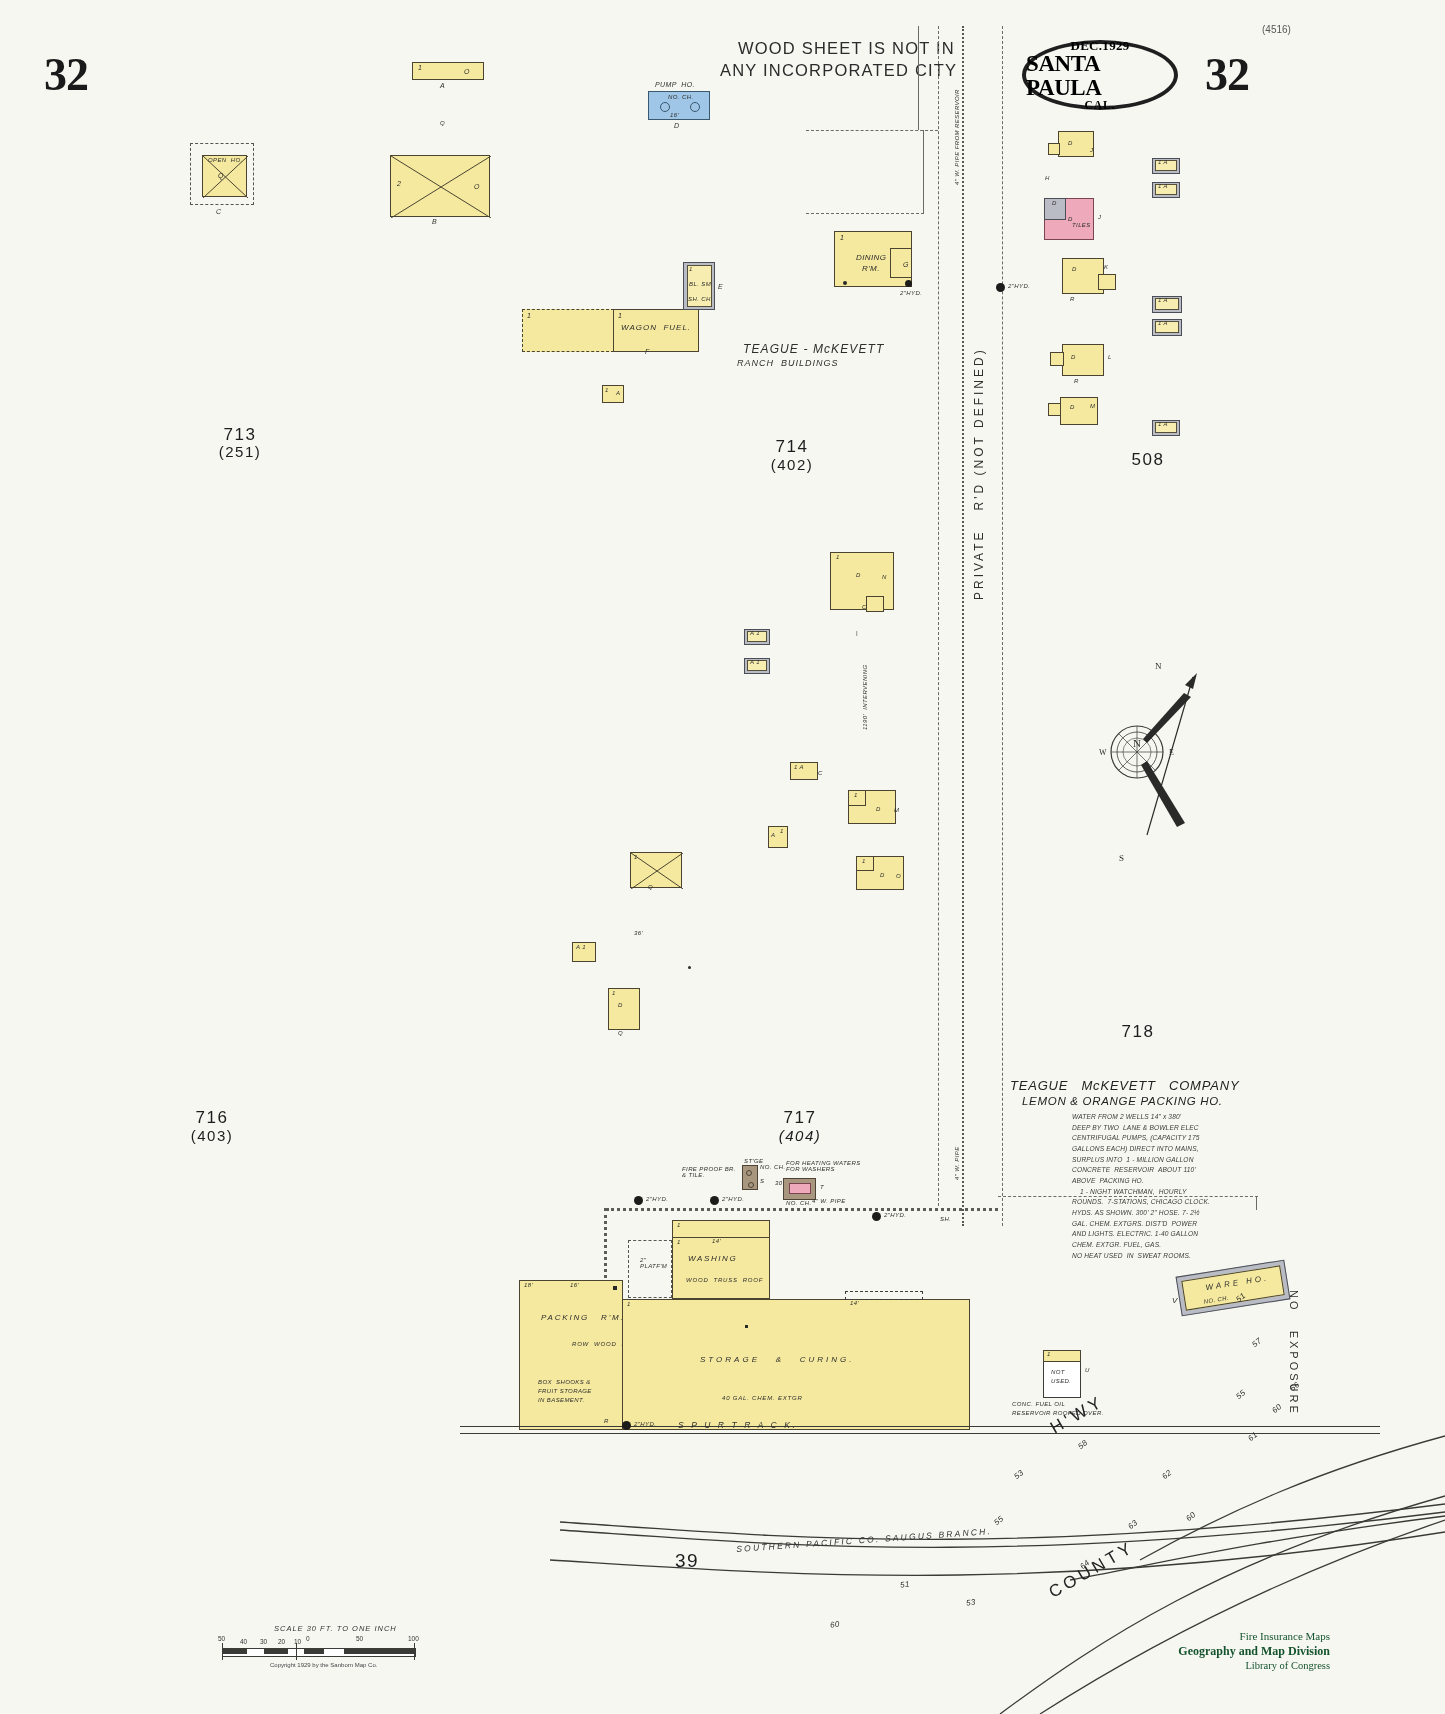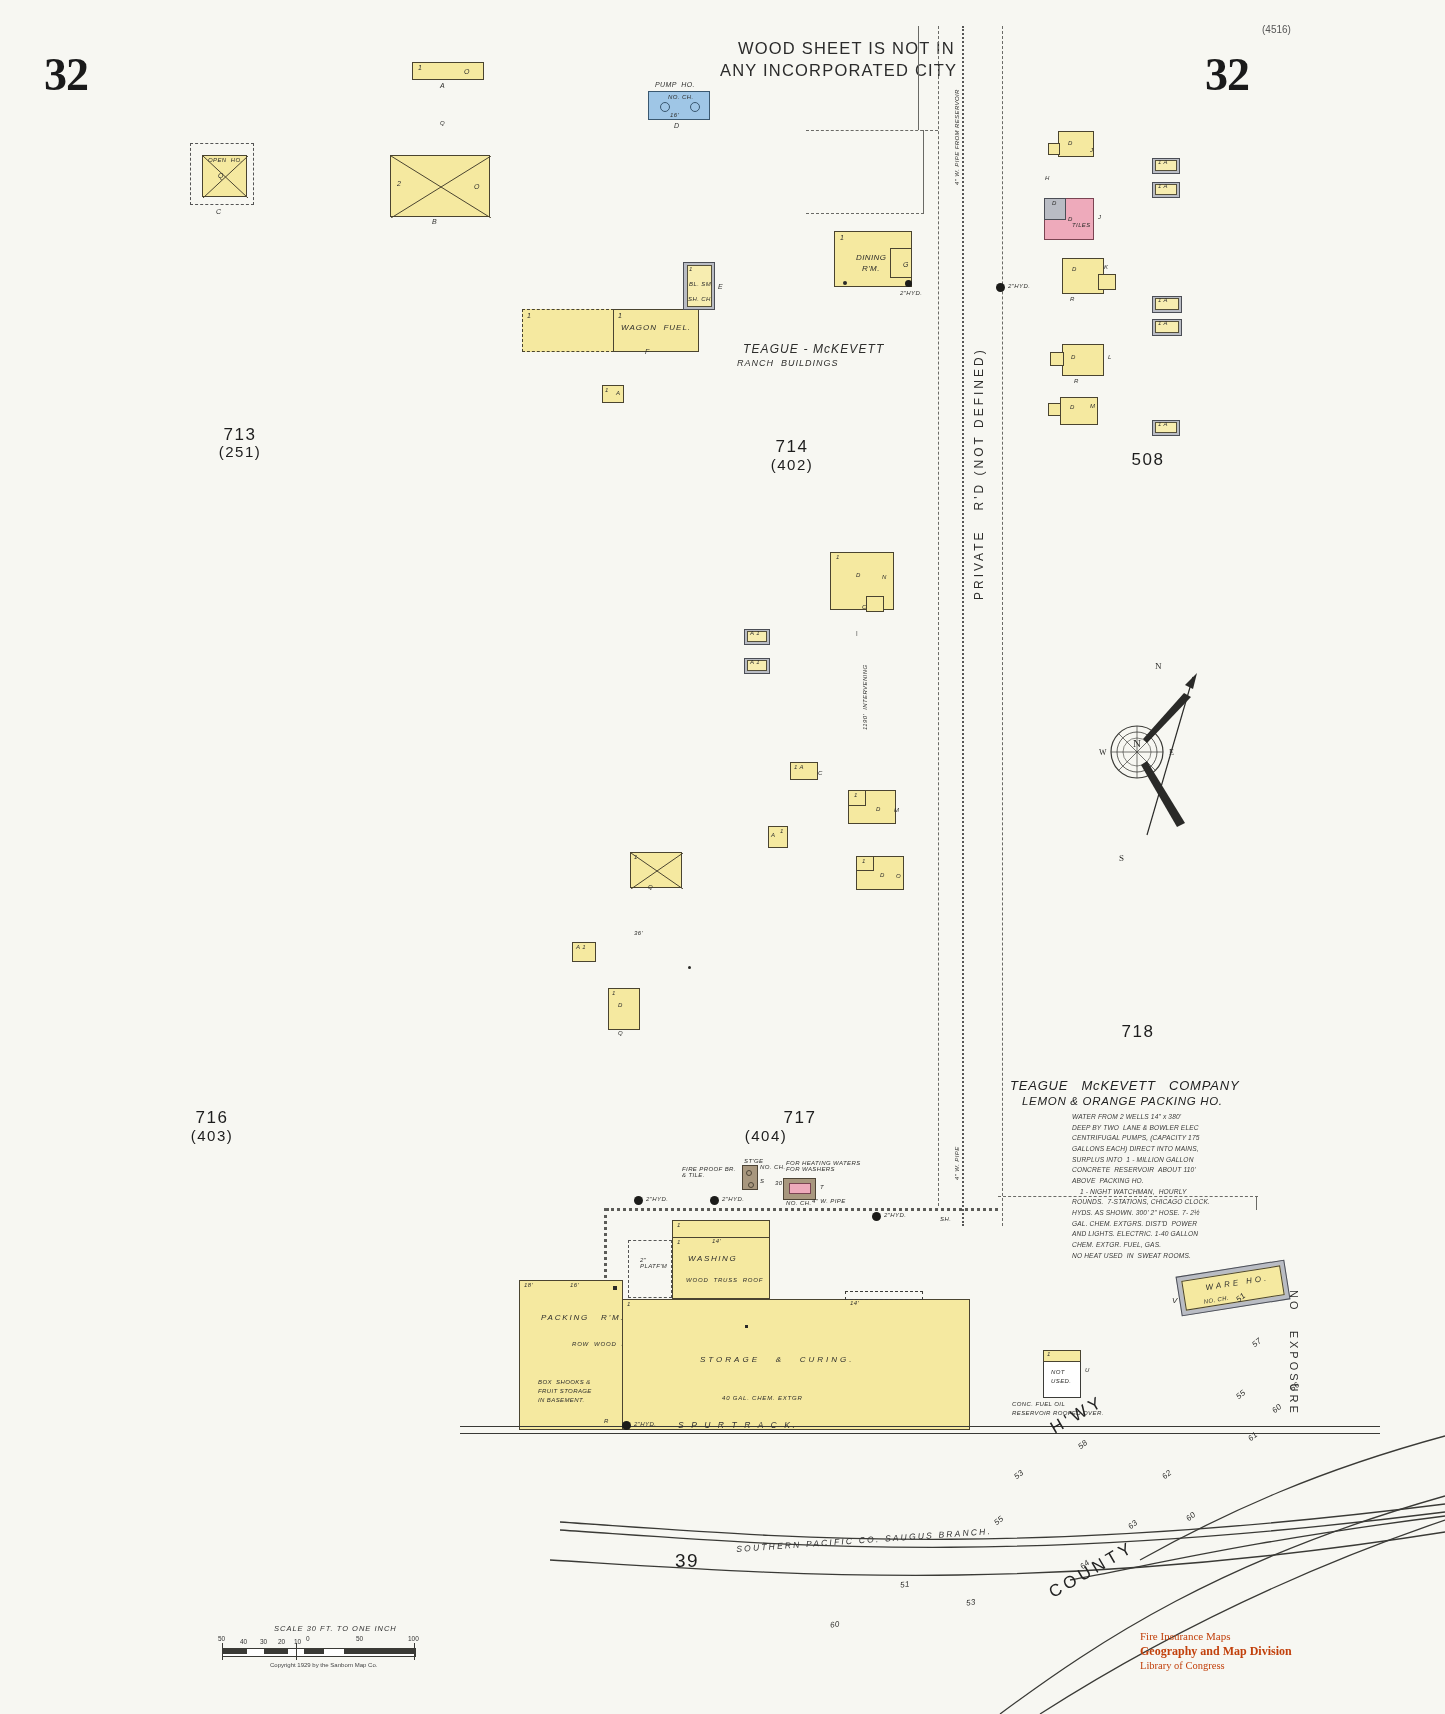--- a/index.html
+++ b/index.html
@@ -51,21 +51,21 @@
   .cosub{font-size:11.5px;font-style:italic;letter-spacing:.7px;color:#222;white-space:pre;}
   .cobody{position:absolute;font-size:6.6px;font-style:italic;line-height:1.62;color:#3a3a38;white-space:pre;letter-spacing:.15px;}
   
   .compass{position:absolute;}
   
   .scalewrap{position:absolute;}
   .scaletitle{font-size:7.5px;letter-spacing:1px;color:#333;font-style:italic;}
   .scalecopy{font-size:6px;color:#444;}
   .scaletick{position:absolute;font-size:6.5px;color:#333;}
   
-  .locstamp{position:absolute;color:#c2410c;font-family:"Liberation Serif",serif;text-align:left;line-height:1.25;}
+  .locstamp{position:absolute;color:#14532d;font-family:"Liberation Serif",serif;text-align:right;line-height:1.25;}
   .loc1{font-size:11px;}
   .loc2{font-size:12px;font-weight:bold;}
   .loc3{font-size:10.5px;}
   
   .rot90{transform:rotate(-90deg);transform-origin:left top;}
   .roadlbl{position:absolute;font-size:17px;letter-spacing:4px;color:#222;}
   .tracklbl{position:absolute;font-size:8.5px;letter-spacing:2.6px;color:#333;font-style:italic;}
 </style>
 </head>
 <body>
@@ -73,34 +73,39 @@
 <div id="sheet">
 
   <div class="txt cornernum" style="left:1262px;top:24px;">(4516)</div>
 
   <div class="txt sheetnum" style="left:44px;top:48px;">32</div>
   <div class="txt sheetnum" style="left:1205px;top:48px;">32</div>
 
   <div class="txt notice" style="left:738px;top:36px;width:180px;">WOOD SHEET IS NOT IN</div>
   <div class="txt notice" style="left:720px;top:58px;width:215px;">ANY INCORPORATED CITY</div>
 
+  <div class="logo" style="left:1022px;top:40px;">
+    <div class="l1">DEC.1929</div>
+    <div class="l2">SANTA PAULA</div>
+    <div class="l3">CAL.</div>
+  </div>
 
   <div class="blocknum" style="left:200px;top:425px;width:80px;">713</div>
   <div class="blocknum blocksub" style="left:200px;top:443px;width:80px;">(251)</div>
 
   <div class="blocknum" style="left:752px;top:437px;width:80px;">714</div>
   <div class="blocknum blocksub" style="left:752px;top:456px;width:80px;">(402)</div>
 
   <div class="blocknum" style="left:1108px;top:450px;width:80px;">508</div>
 
   <div class="blocknum" style="left:172px;top:1108px;width:80px;">716</div>
   <div class="blocknum blocksub" style="left:172px;top:1127px;width:80px;">(403)</div>
 
   <div class="blocknum" style="left:760px;top:1108px;width:80px;">717</div>
-  <div class="blocknum blocksub" style="left:726px;top:1127px;width:80px;">(404)</div>
+  <div class="blocknum blocksub" style="left:760px;top:1127px;width:80px;font-style:italic;">(404)</div>
 
   <div class="blocknum" style="left:1098px;top:1022px;width:80px;">718</div>
 
   <div class="vline" style="left:938px;top:26px;height:1180px;"></div>
   <div class="vline" style="left:1002px;top:26px;height:1200px;"></div>
   <div class="vline" style="left:962px;top:26px;height:1200px;border-left:2px dotted #555;"></div>
 
   <div class="hline" style="left:806px;top:130px;width:132px;"></div>
   <div class="solidline" style="left:918px;top:26px;width:1px;height:104px;background:#6a6a66;"></div>
   <div class="hline" style="left:806px;top:213px;width:118px;"></div>

